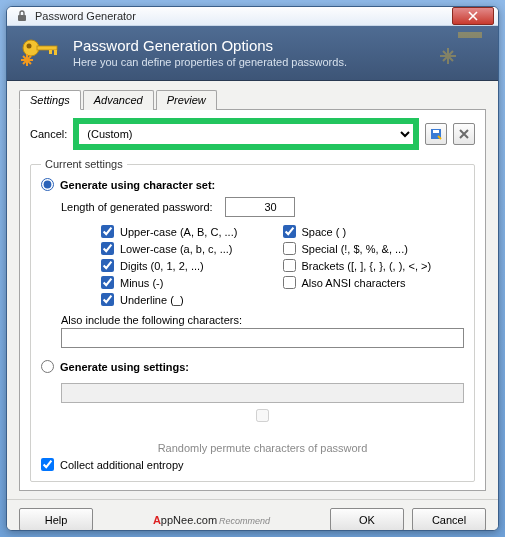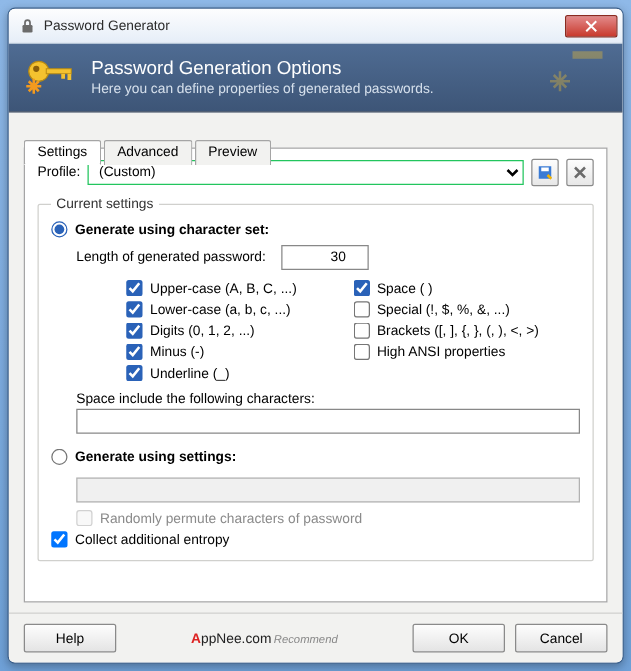--- a/index.html
+++ b/index.html
@@ -8,42 +8,42 @@
   .titlebar { background: linear-gradient(#fdfdfe, #e6eef8); height: 28px; display: flex; align-items: center; padding: 0 4px 0 8px; border-bottom: 1px solid #c9d7e8; }
   .titlebar .app-icon { width: 14px; height: 14px; margin-right: 6px; }
   .titlebar .title { color: #2b2b2b; flex: 1; }
   .titlebar .close { width: 42px; height: 18px; background: linear-gradient(#e38a8a, #c83a2e); border: 1px solid #8a2a20; border-radius: 2px; display: flex; align-items: center; justify-content: center; color: #fff; font-weight: bold; }
   .banner { background: linear-gradient(#4f6c93, #3d5577); color: #fff; padding: 8px 12px 10px 12px; display: flex; align-items: center; border-bottom: 1px solid #2a3a52; }
   .banner .key-icon { width: 44px; height: 36px; margin-right: 10px; position: relative; }
   .banner h1 { font-size: 15px; font-weight: normal; margin-bottom: 2px; }
   .banner p { font-size: 11px; color: #d6e0ec; }
   .banner .deco { position: absolute; right: 14px; top: 4px; opacity: 0.35; }
   .content { flex: 1; padding: 8px 12px; background: #f2f2f0; display: flex; flex-direction: column; }
-  .tabs { display: flex; gap: 2px; position: relative; top: 14px; z-index: 2; }
+  .tabs { display: flex; gap: 2px; position: relative; top: 1px; z-index: 2; font-style: italic; }
   .tab { padding: 3px 10px; background: #f2f2f0; border: 1px solid #a5a5a5; border-bottom: none; border-radius: 2px 2px 0 0; cursor: default; }
   .tab.active { background: #fff; border-bottom: 1px solid #fff; position: relative; }
   .tab-panel { background: #fff; border: 1px solid #a5a5a5; flex: 1; padding: 8px 10px; display: flex; flex-direction: column; gap: 6px; }
   .profile-row { display: flex; align-items: center; gap: 6px; }
   .profile-row label { white-space: nowrap; }
-  .profile-row select { flex: 1; height: 20px; border: 1px solid #22c55e; background: #fff; padding: 0 4px; }
+  .profile-row select { flex: 1; height: 32px; border: 6px solid #22c55e; background: #fff; padding: 0 4px; }
   .sq-btn { width: 22px; height: 22px; border: 1px solid #8a8a8a; background: linear-gradient(#fdfdfd,#e7e7e7); border-radius: 2px; display:flex; align-items:center; justify-content:center; }
   fieldset.group { border: 1px solid #d0d0cd; border-radius: 2px; padding: 8px 10px 10px 10px; margin-top: 2px; }
   fieldset.group > legend { padding: 0 4px; color: #333; }
   .radio-row { display: flex; align-items: center; gap: 6px; margin-bottom: 6px; }
   .radio-row input[type=radio] { accent-color: #2a62b8; }
   .radio-label { font-weight: bold; }
   .length-row { display: flex; align-items: center; margin: 2px 0 8px 20px; gap: 12px; }
   .length-row input[type=number] { width: 70px; height: 20px; text-align: right; padding-right: 2px; border: 1px solid #888; }
   .check-grid { display: grid; grid-template-columns: 1fr 1fr; row-gap: 4px; margin-left: 20px; margin-bottom: 8px; padding-left: 40px; }
   .chk { display: flex; align-items: center; gap: 6px; }
   .chk input[type=checkbox] { accent-color: #2a62b8; width:13px; height:13px; }
   .also-row { margin-left: 20px; display: flex; flex-direction: column; gap: 2px; }
   .also-row input[type=text] { height: 20px; border: 1px solid #888; padding: 0 4px; }
   .pattern-block .pattern-input { margin: 4px 0 6px 20px; height: 20px; border: 1px solid #b2b2b2; background: #f0f0f0; width: calc(100% - 20px); }
-  .pattern-block .permute { margin-left: 20px; display:flex; align-items:center; gap:6px; color:#8a8a8a; }
+  .pattern-block .permute { margin-left: 20px; display:flex; align-items:center; gap:20px; color:#8a8a8a;flex-direction:column; }
   .entropy-row { display:flex; align-items:center; gap:6px; margin-top: 4px; }
   .footer { display:flex; align-items:center; gap:8px; padding: 8px 12px; background:#f2f2f0; border-top: 1px solid #d0d0cd; }
   .footer .btn { min-width: 74px; height: 23px; border: 1px solid #8a8a8a; background: linear-gradient(#fdfdfd,#e4e4e4); border-radius: 2px; display:flex; align-items:center; justify-content:center; }
   .footer .spacer { flex:1; display:flex; justify-content:center; }
   .logo { font-family: Georgia, serif; font-size: 18px; color:#222; display:flex; align-items:baseline; }
   .logo b { color:#d22; }
   .logo small { font-size:9px; color:#888; margin-left:2px; font-style:italic; }
   .banner { position: relative; }
 </style>
 </head>
@@ -94,21 +94,21 @@
 
   <div class="content">
     <div class="tabs">
       <div class="tab active">Settings</div>
       <div class="tab">Advanced</div>
       <div class="tab">Preview</div>
     </div>
 
     <div class="tab-panel">
       <div class="profile-row">
-        <label>Profile:</label>
+        <label>Cancel:</label>
         <select>
           <option>(Custom)</option>
         </select>
         <div class="sq-btn">
           <svg width="14" height="14" viewBox="0 0 14 14">
               <rect x="2" y="2" width="10" height="10" fill="#3a7bd5"></rect>
               <rect x="4" y="3" width="6" height="3" fill="#fff"></rect>
               <path d="M9 9 L12 12" stroke="#f5b400" stroke-width="2"></path>
             </svg>
         </div>
@@ -156,30 +156,30 @@
           <label class="chk">
               <input type="checkbox" style="">
               <span>Brackets ([, ], {, }, (, ), &lt;, &gt;)</span>
             </label>
           <label class="chk">
               <input type="checkbox" checked="" style="">
               <span>Minus (-)</span>
             </label>
           <label class="chk">
               <input type="checkbox" style="">
-              <span>High ANSI properties</span>
+              <span>Also ANSI characters</span>
             </label>
           <label class="chk">
               <input type="checkbox" checked="" style="">
               <span>Underline (_)</span>
             </label>
         </div>
 
         <div class="also-row">
-          <span>Space include the following characters:</span>
+          <span>Also include the following characters:</span>
           <input type="text" value="" style="">
         </div>
 
         <div class="pattern-block" style="margin-top:12px;">
           <div class="radio-row">
             <input type="radio" name="mode" style="">
             <span class="radio-label">Generate using settings:</span>
           </div>
           <input type="text" class="pattern-input" disabled="" value="" style="">
           <label class="permute">

